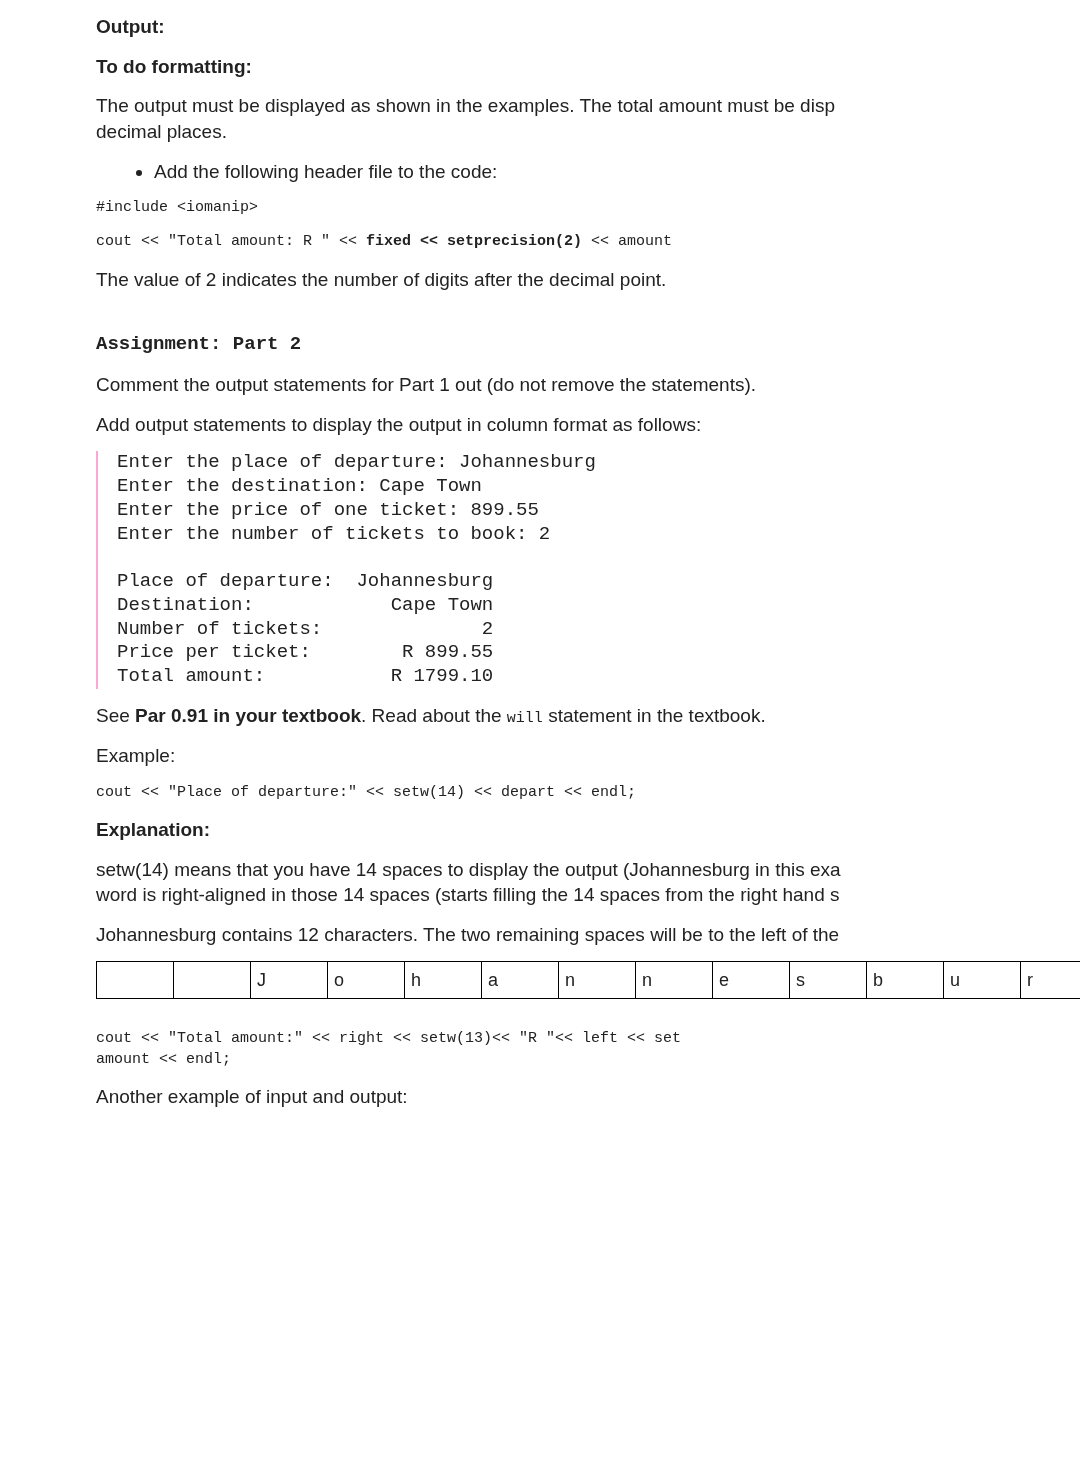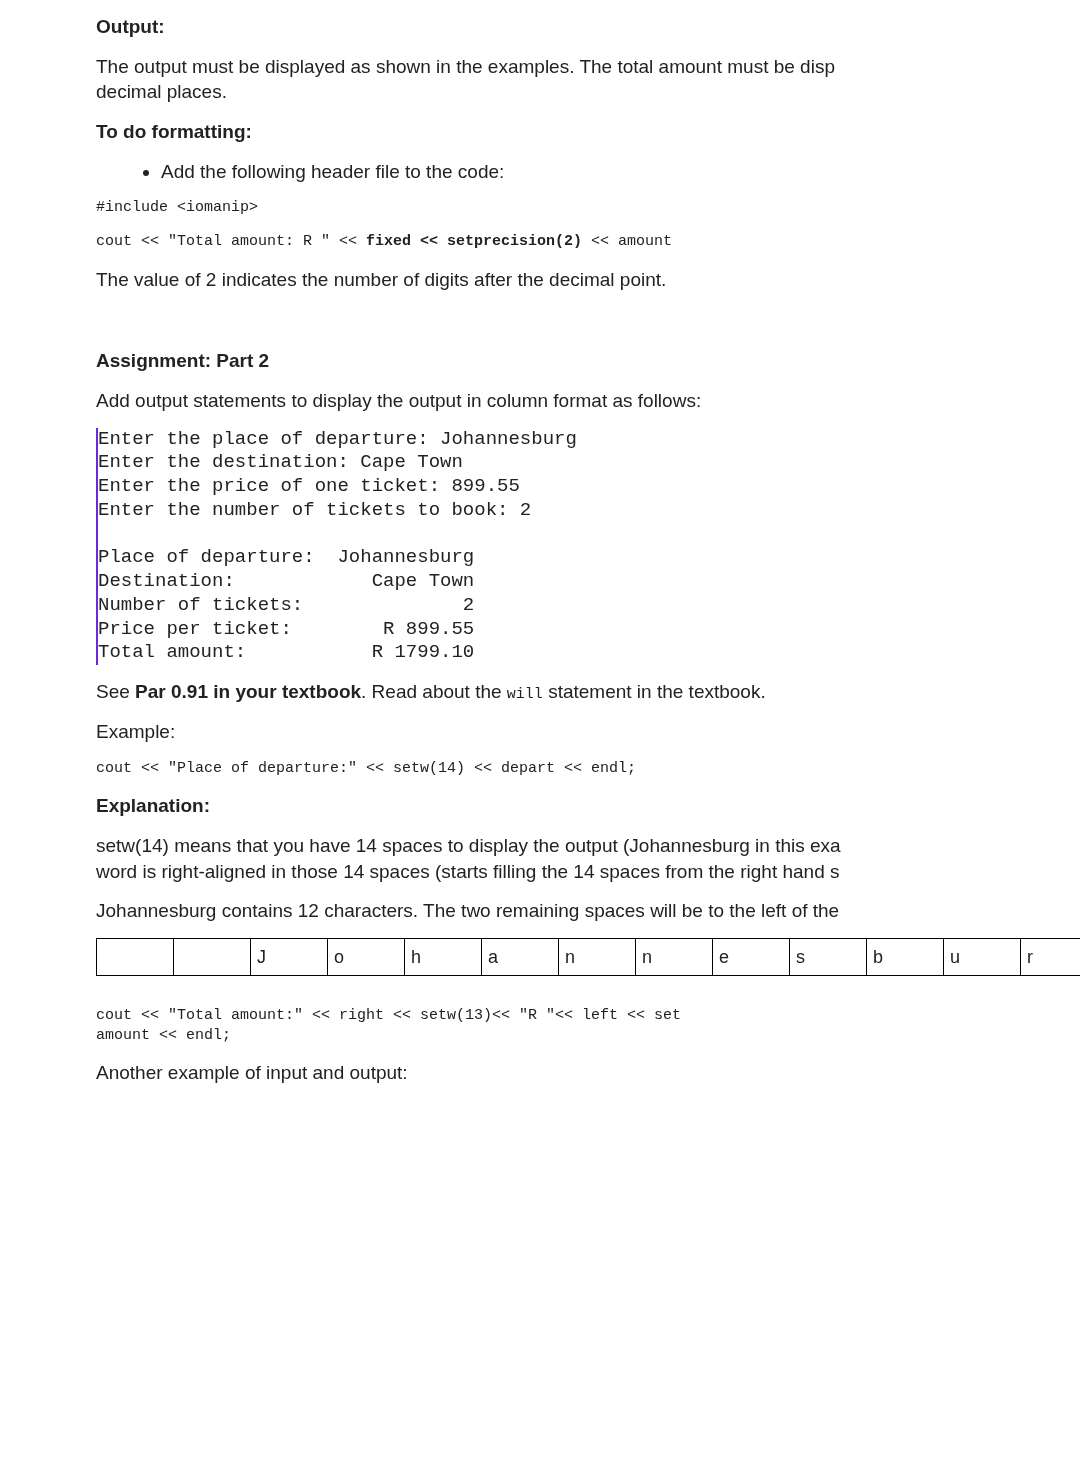--- a/index.html
+++ b/index.html
@@ -20,76 +20,77 @@
   .bold { font-weight: 700; }
   .para { margin: 14px 0; }
   .mono {
     font-family: "Courier New", Courier, monospace;
     font-size: 15px;
   }
   ul.bullets {
     margin: 10px 0 10px 20px;
     padding-left: 30px;
   }
-  ul.bullets li { margin: 6px 15px; }
+  ul.bullets li { margin: 6px 8px; }
   pre.codeblock {
     font-family: "Courier New", Courier, monospace;
     font-size: 19px;
     line-height: 1.25;
-    border-left: 2px solid #6d28d9;
-    padding: 0 0 0 0;
+    border-left: 2px solid #f9a8d4;
+    padding: 0 0 0 19px;
     margin: 8px 0;
     white-space: pre;
   }
   table.letters {
     border-collapse: collapse;
     margin: 6px 0 30px 0;
   }
   table.letters td {
     border: 1px solid #000;
     height: 36px;
     min-width: 64px;
     padding: 0 6px;
     font-family: Arial, Helvetica, sans-serif;
     font-size: 18px;
     text-align: left;
     vertical-align: middle;
   }
-  .section-gap { margin-top: 56px; }
+  .section-gap { margin-top: 40px; font-family: Liberation Mono, monospace; }
   .nowrap { white-space: nowrap; }
 </style>
 </head>
 <body>
 
 <div class="page">
 
   <div class="para bold">Output:</div>
 
+  <div class="para bold">To do formatting:</div>
+
   <div class="para">
     <span>The output must be displayed as shown in the examples. The total amount must be disp</span><br>
     <span>decimal places.</span>
   </div>
-
-  <div class="para bold">To do formatting:</div>
 
   <ul class="bullets">
     <li>Add the following header file to the code:</li>
   </ul>
 
   <div class="para mono">#include &lt;iomanip&gt;</div>
 
 
   <div class="para mono nowrap">
     <span>cout &lt;&lt; "Total amount: R " &lt;&lt; </span><span class="bold">fixed &lt;&lt; setprecision(2)</span><span> &lt;&lt; amount</span>
   </div>
 
   <div class="para">The value of 2 indicates the number of digits after the decimal point.</div>
 
   <div class="para bold section-gap">Assignment: Part 2</div>
 
+  <div class="para">Comment the output statements for Part 1 out (do not remove the statements).</div>
   <div class="para">Add output statements to display the output in column format as follows:</div>
 
   <pre class="codeblock">Enter the place of departure: Johannesburg
 Enter the destination: Cape Town
 Enter the price of one ticket: 899.55
 Enter the number of tickets to book: 2
 
 Place of departure:  Johannesburg
 Destination:            Cape Town
 Number of tickets:              2

